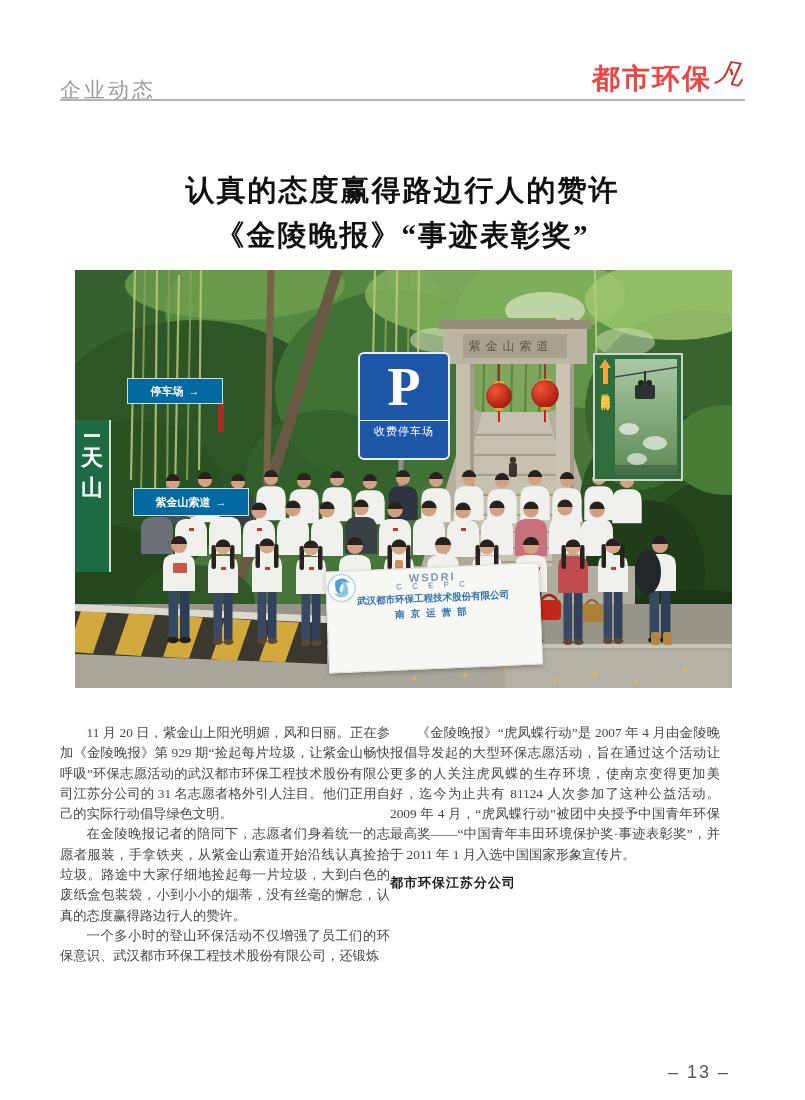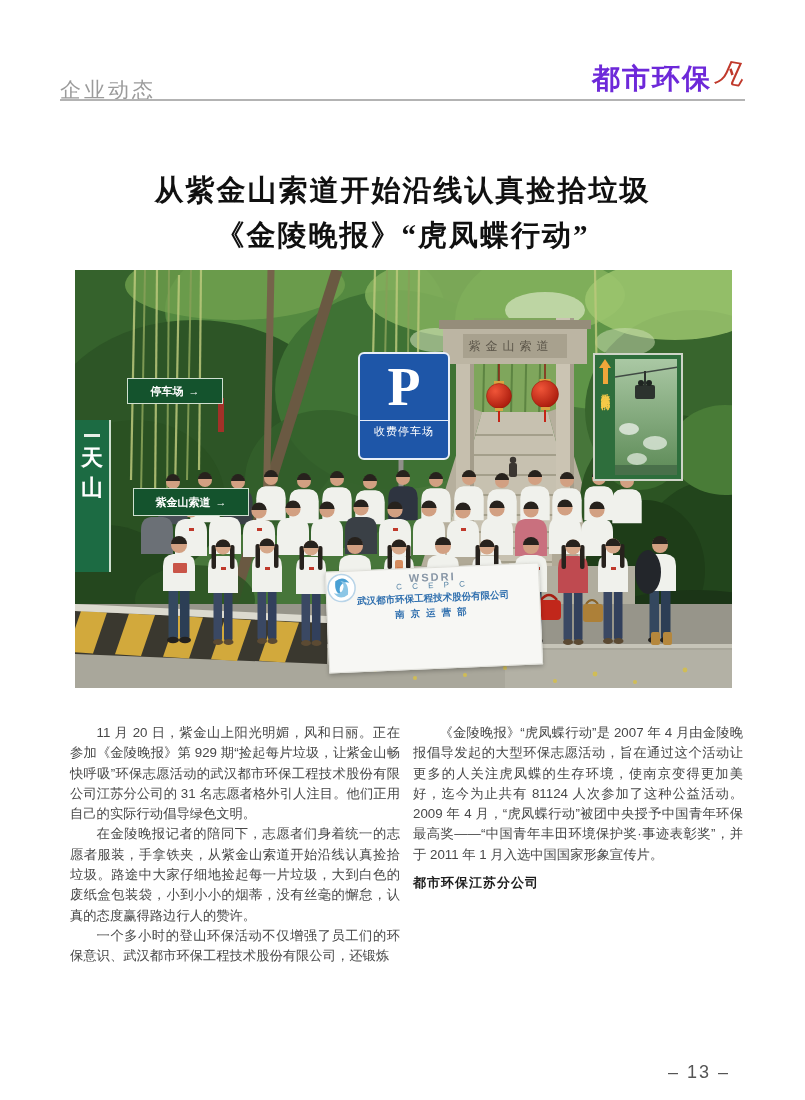--- a/index.html
+++ b/index.html
@@ -2,39 +2,39 @@
 <html><head>
 <meta charset="utf-8">
 <style>
   html,body{margin:0;padding:0;background:#ffffff;}
   .page{position:relative;width:805px;height:1100px;background:#ffffff;overflow:hidden;
         font-family:"Liberation Sans","DejaVu Sans",sans-serif;}
 
   
   .section-label{position:absolute;left:60px;top:76px;font-size:21px;color:#9b9b9b;letter-spacing:3px;}
   .brand{position:absolute;right:62px;top:60px;display:flex;align-items:flex-start;}
-  .brand-word{font-size:28px;font-weight:700;color:#6d28d9;letter-spacing:2px;
+  .brand-word{font-size:28px;font-weight:700;color:#ef4444;letter-spacing:2px;
               font-family:Liberation Serif, serif;}
   .brand-mark{display:inline-block;color:#c0392b;font-size:28px;line-height:28px;margin-left:3px;
               font-family:"Liberation Serif","DejaVu Serif",serif;font-style:italic;transform:rotate(10deg);}
   .header-rule{position:absolute;left:60px;top:99px;width:685px;height:2px;background:#b3b3b3;}
 
   
   .title{position:absolute;left:0;top:168px;width:100%;text-align:center;
          font-family:"Liberation Serif","DejaVu Serif",serif;font-weight:700;color:#101010;
          font-size:29px;line-height:45px;letter-spacing:2px;}
 
   
   .photo{position:absolute;left:75px;top:270px;width:657px;height:418px;background:#47763a;overflow:hidden;}
   .photo svg{display:block;position:absolute;left:0;top:0;}
   .ov{position:absolute;box-sizing:border-box;}
   .big-left-sign{left:0;top:150px;width:36px;height:152px;background:#1c6b43;border-right:2px solid #cfe0d0;
                  color:#fff;font-weight:700;font-size:22px;text-align:center;padding-top:14px;line-height:30px;}
   .big-left-sign .tick{width:16px;height:3px;background:#e7efe8;margin:0 auto 6px auto;}
-  .dir-sign{background:#14532d;border:1px solid #cfe0d0;color:#fff;display:flex;align-items:center;
+  .dir-sign{background:#0369a1;border:1px solid #cfe0d0;color:#fff;display:flex;align-items:center;
             justify-content:center;gap:5px;font-weight:700;}
   .dir-sign .arrow{font-weight:400;}
   .dir-parking{left:52px;top:108px;width:96px;height:26px;font-size:11px;}
   .dir-cableway{left:58px;top:218px;width:116px;height:28px;font-size:11px;}
   .p-sign{left:283px;top:82px;width:92px;height:108px;background:#1e56a8;border:2px solid #e8eef8;
           border-radius:6px;color:#fff;text-align:center;}
   .p-sign .pletter{font-size:54px;font-weight:700;line-height:66px;font-family:"Liberation Serif","DejaVu Serif",serif;}
   .p-sign .plabel{font-size:11px;letter-spacing:1px;border-top:1px solid #e8eef8;line-height:20px;}
   .gate-text{left:382px;top:64px;width:108px;height:24px;text-align:center;color:#4e483d;opacity:.85;
              font-family:"Liberation Serif","DejaVu Serif",serif;font-size:12px;letter-spacing:5px;line-height:24px;}
@@ -48,21 +48,21 @@
   .bb-photo{flex:1;margin:4px 4px 4px 0;background:linear-gradient(#aac8a4,#5c8a56);position:relative;overflow:hidden;}
   .banner{left:252px;top:297px;width:214px;height:102px;background:#f7f7f4;border:1px solid #e0e0da;
           transform:rotate(-2.5deg);box-shadow:0 2px 4px rgba(0,0,0,.25);text-align:center;color:#2f6fae;}
   .banner .wsdri{margin-top:3px;font-size:11px;font-weight:700;letter-spacing:2px;color:#8795a5;}
   .banner .logo{margin:1px auto 0 auto;width:30px;height:30px;}
   .banner .ccepc{font-size:8px;letter-spacing:4px;color:#5b87a8;margin-top:-2px;}
   .banner .bl1{font-size:9.5px;font-weight:700;margin-top:2px;}
   .banner .bl2{font-size:9.5px;font-weight:700;letter-spacing:6px;margin-top:2px;}
 
   
-  .columns{position:absolute;left:70px;top:723px;width:672px;display:flex;gap:13px;}
+  .columns{position:absolute;left:60px;top:723px;width:672px;display:flex;gap:0;font-family:Liberation Serif, serif;}
   .col{width:330px;flex:0 0 330px;}
   .col p{margin:0;font-size:13.3px;line-height:20.3px;color:#474747;text-align:justify;}
   .col p.indent{text-indent:2em;}
   .signature{margin-top:9px;text-align:left;font-weight:700;color:#1d1d1d;font-size:13px;letter-spacing:1px;}
 
   
   .pagenum{position:absolute;left:668px;top:1062px;font-size:18px;color:#555;letter-spacing:2px;}
 </style>
 </head>
 <body>
@@ -70,22 +70,22 @@
 <div class="page">
 
   <div class="section-label">企业动态</div>
   <div class="brand">
     <span class="brand-word">都市环保</span>
     <span class="brand-mark">凡</span>
   </div>
   <div class="header-rule"></div>
 
   <div class="title">
-    <div>从紫金山索道开始沿线认真捡拾垃圾</div>
-    <div>《金陵晚报》“虎凤蝶行动”</div>
+    <div>认真的态度赢得路边行人的赞许</div>
+    <div>《金陵晚报》“事迹表彰奖”</div>
   </div>
 
   <div class="photo">
     <svg width="657" height="418" viewBox="0 0 657 418">
       <defs>
         <radialGradient id="lant" cx="35%" cy="30%" r="75%">
           <stop offset="0" stop-color="#f05538"></stop>
             <stop offset="1" stop-color="#a81a0c"></stop>
         </radialGradient>
         <g id="bust">

